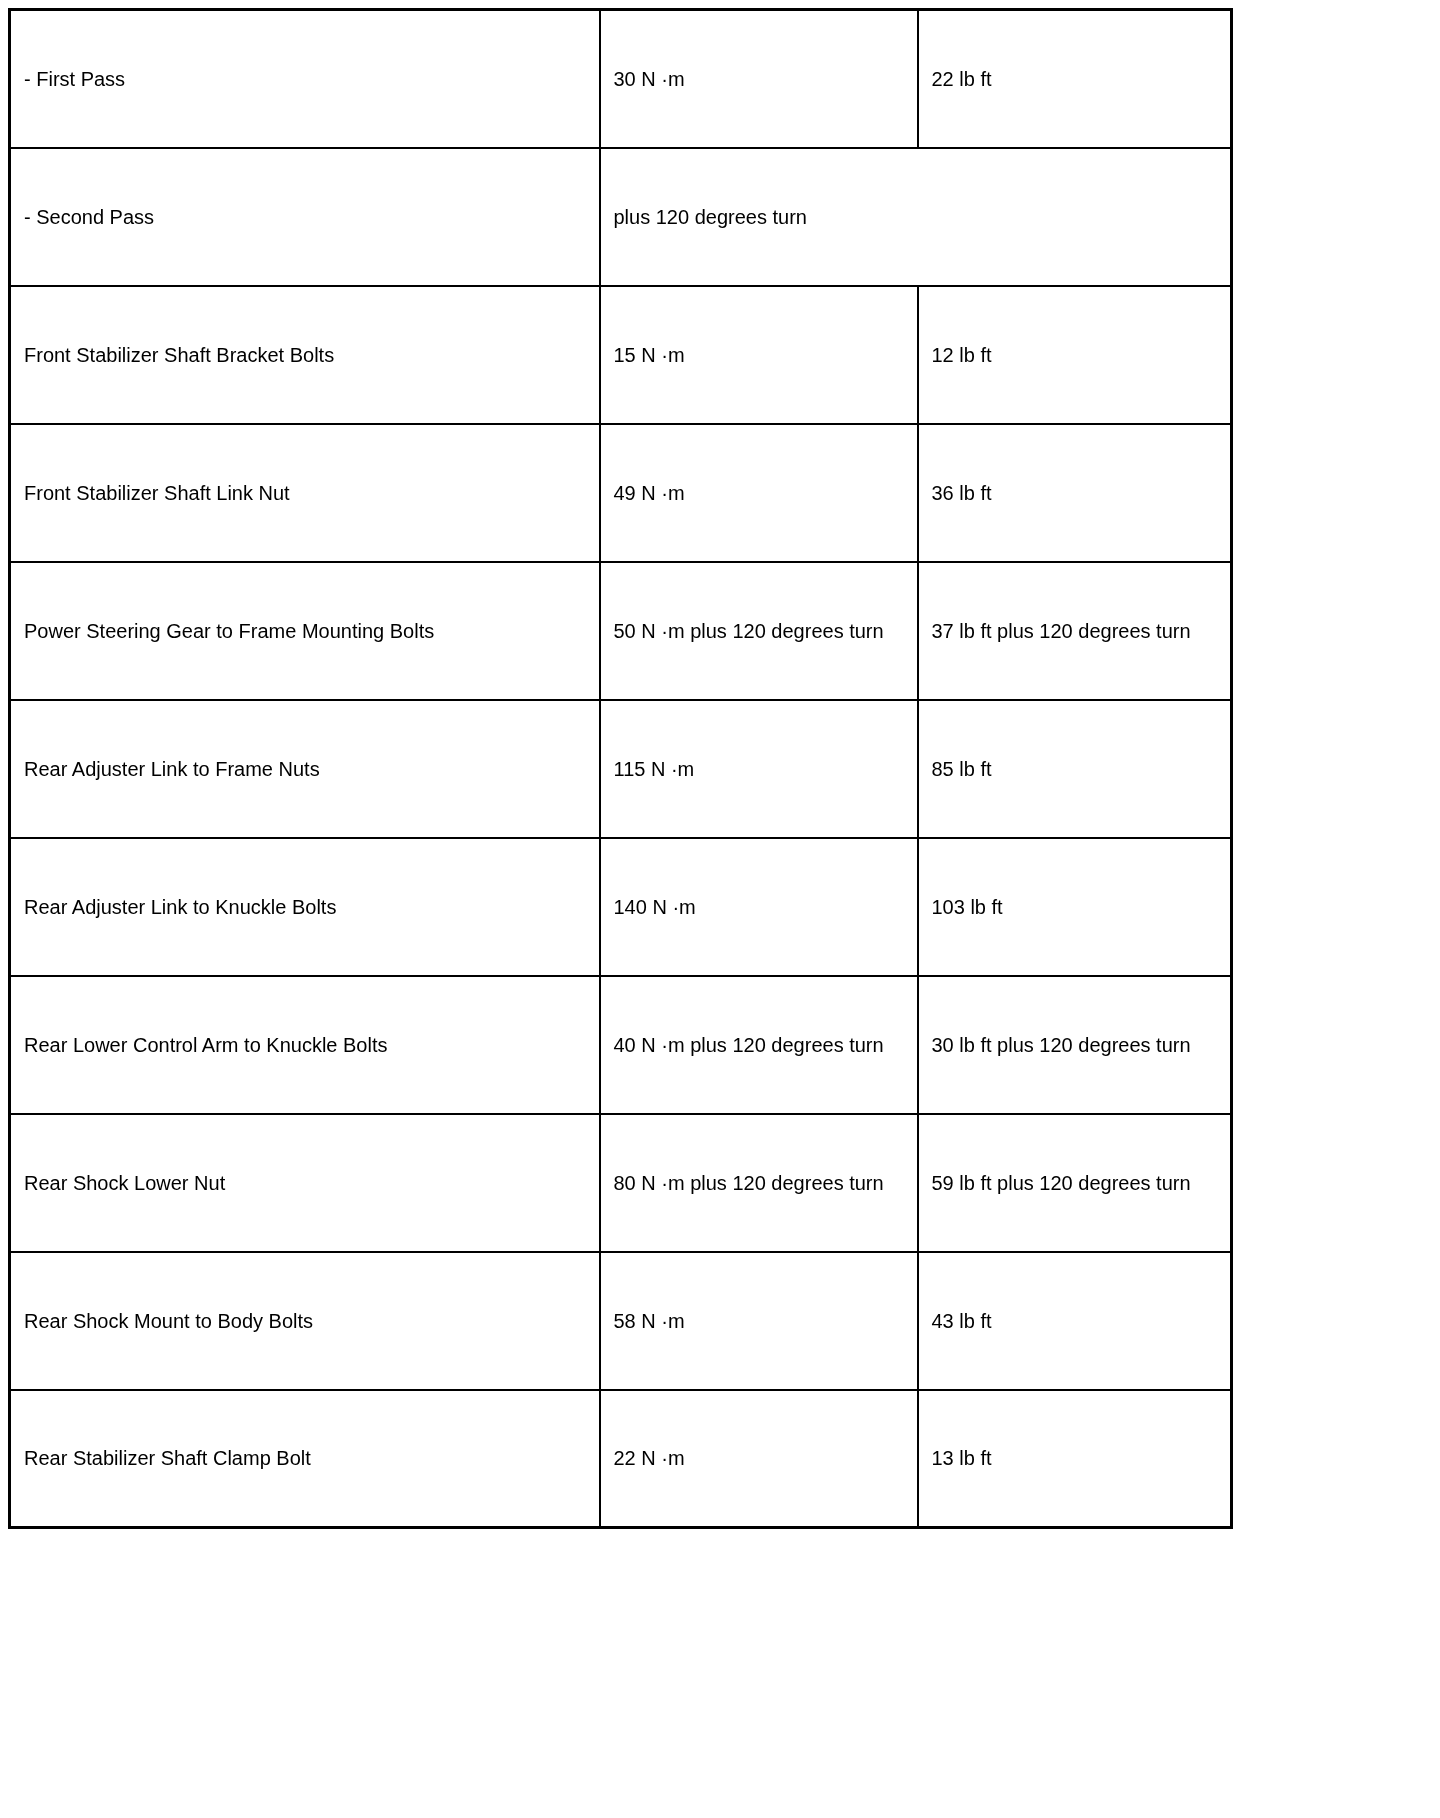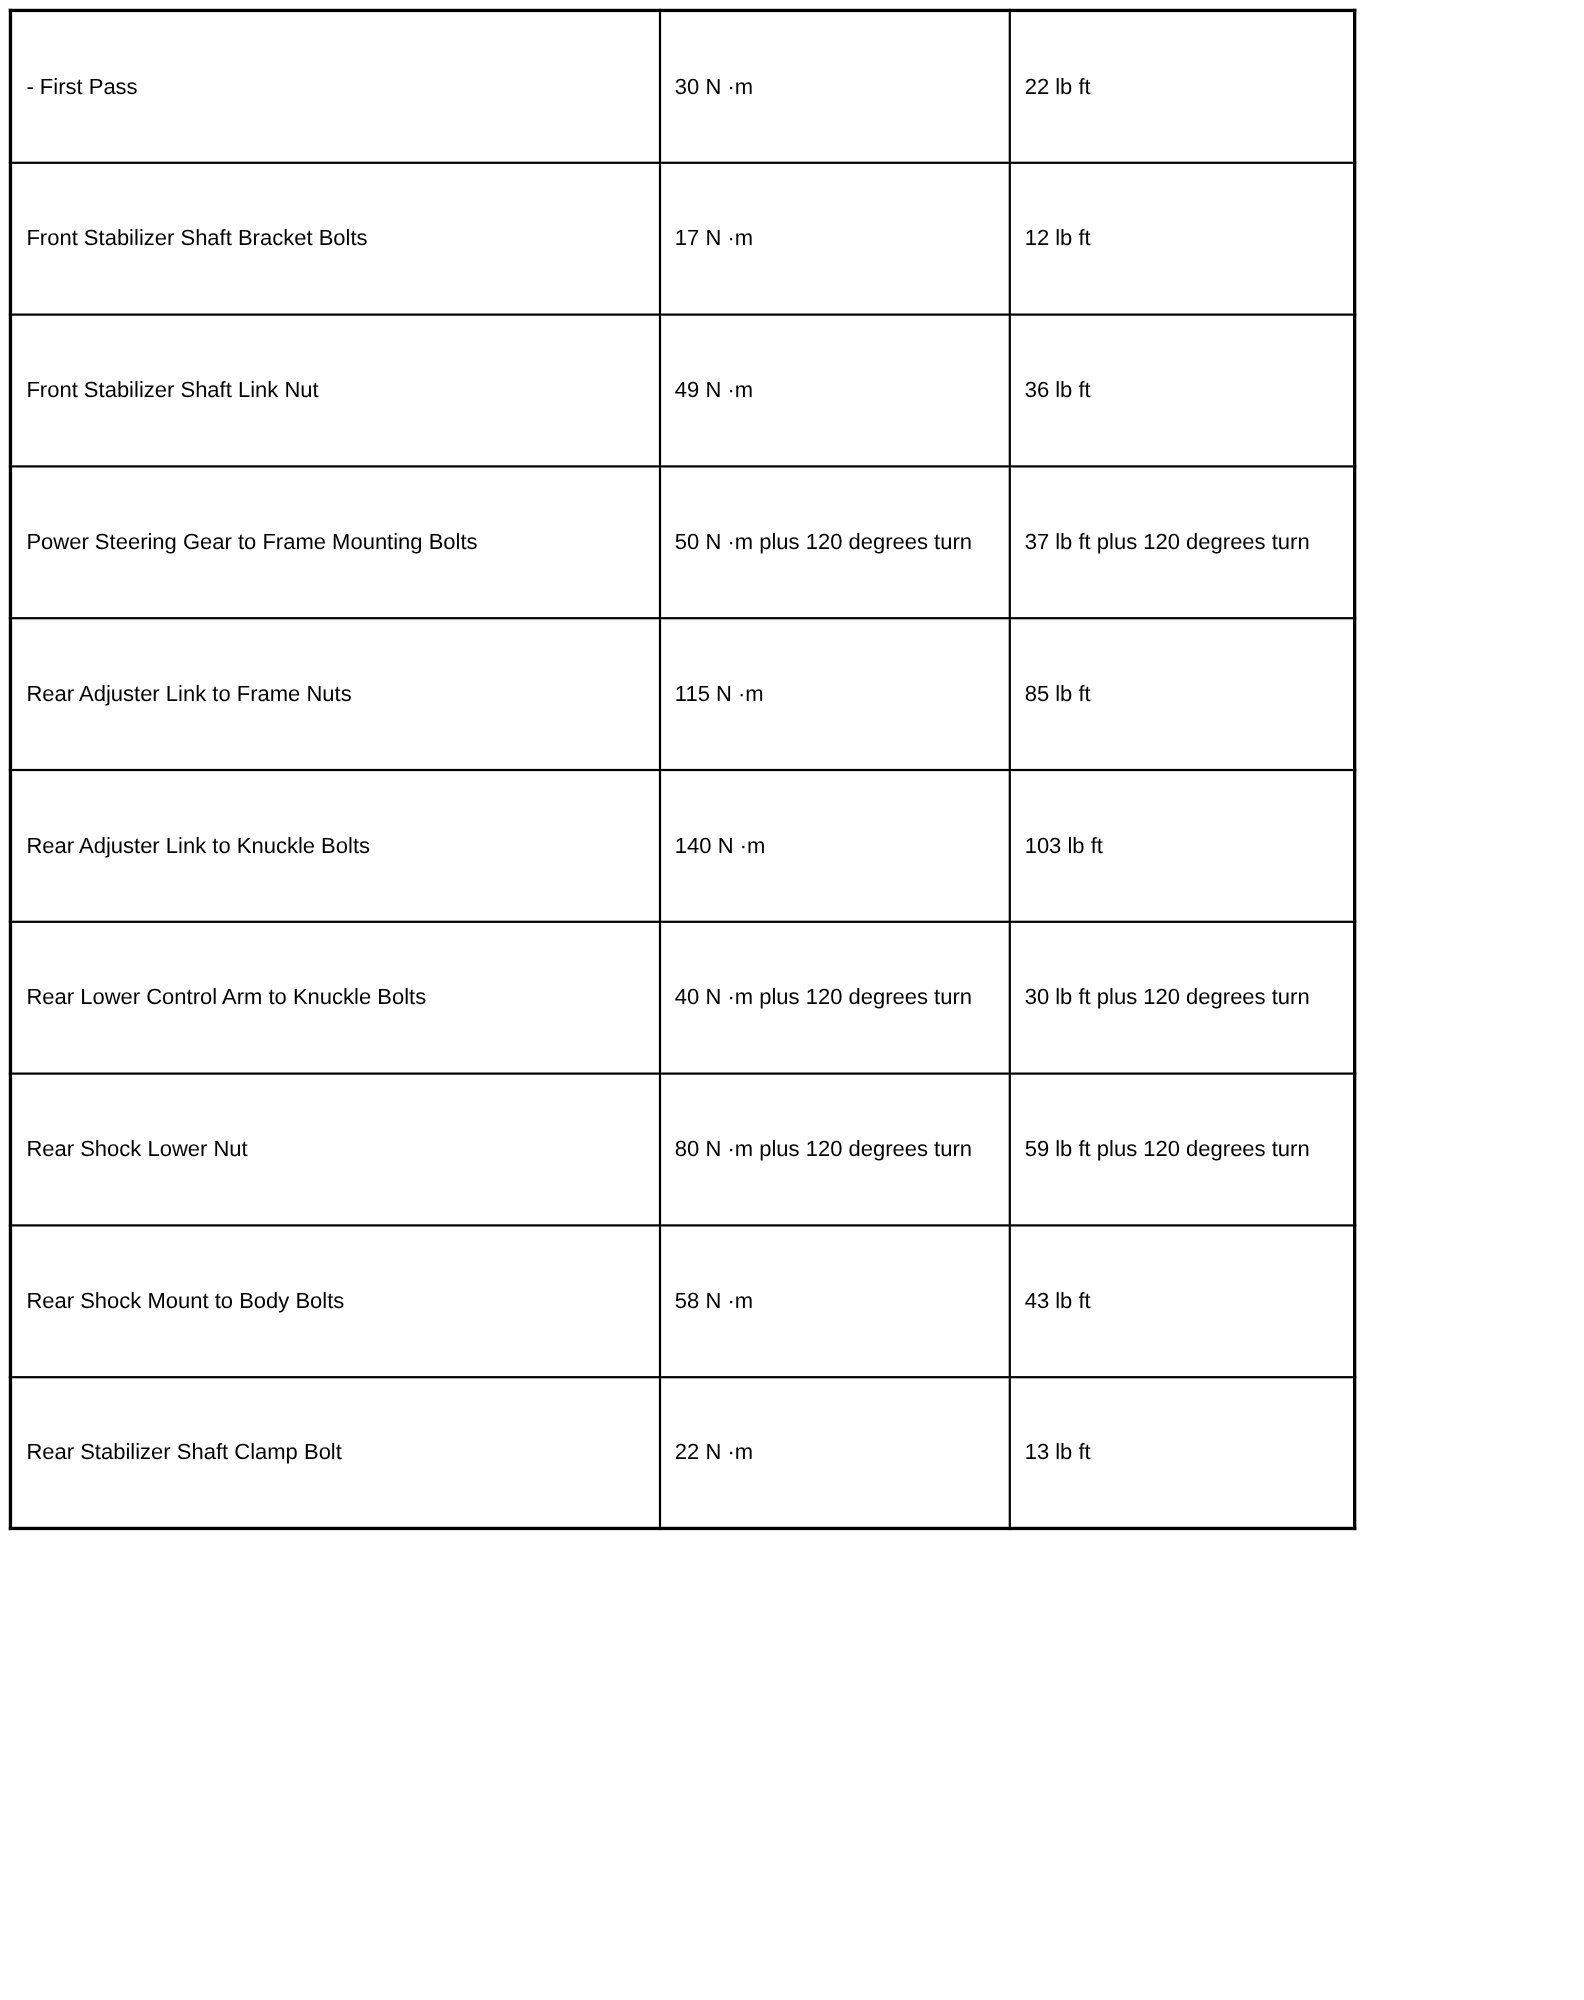--- a/index.html
+++ b/index.html
@@ -49,22 +49,27 @@
       <col style="width: 314px;">
     </colgroup>
     <tbody>
 
     <tr>
     <td>- First Pass</td>
     <td>30 N ·m</td>
     <td>22 lb ft</td>
   </tr>
         <tr>
+    <td>- Second Pass</td>
+    <td colspan="2">plus 120 degrees turn</td>
+
+  </tr>
+        <tr>
     <td>Front Stabilizer Shaft Bracket Bolts</td>
-    <td>17 N ·m</td>
+    <td>15 N ·m</td>
     <td>12 lb ft</td>
   </tr>
         <tr>
     <td>Front Stabilizer Shaft Link Nut</td>
     <td>49 N ·m</td>
     <td>36 lb ft</td>
   </tr>
         <tr>
     <td>Power Steering Gear to Frame Mounting Bolts</td>
     <td>50 N ·m plus 120 degrees turn</td>

